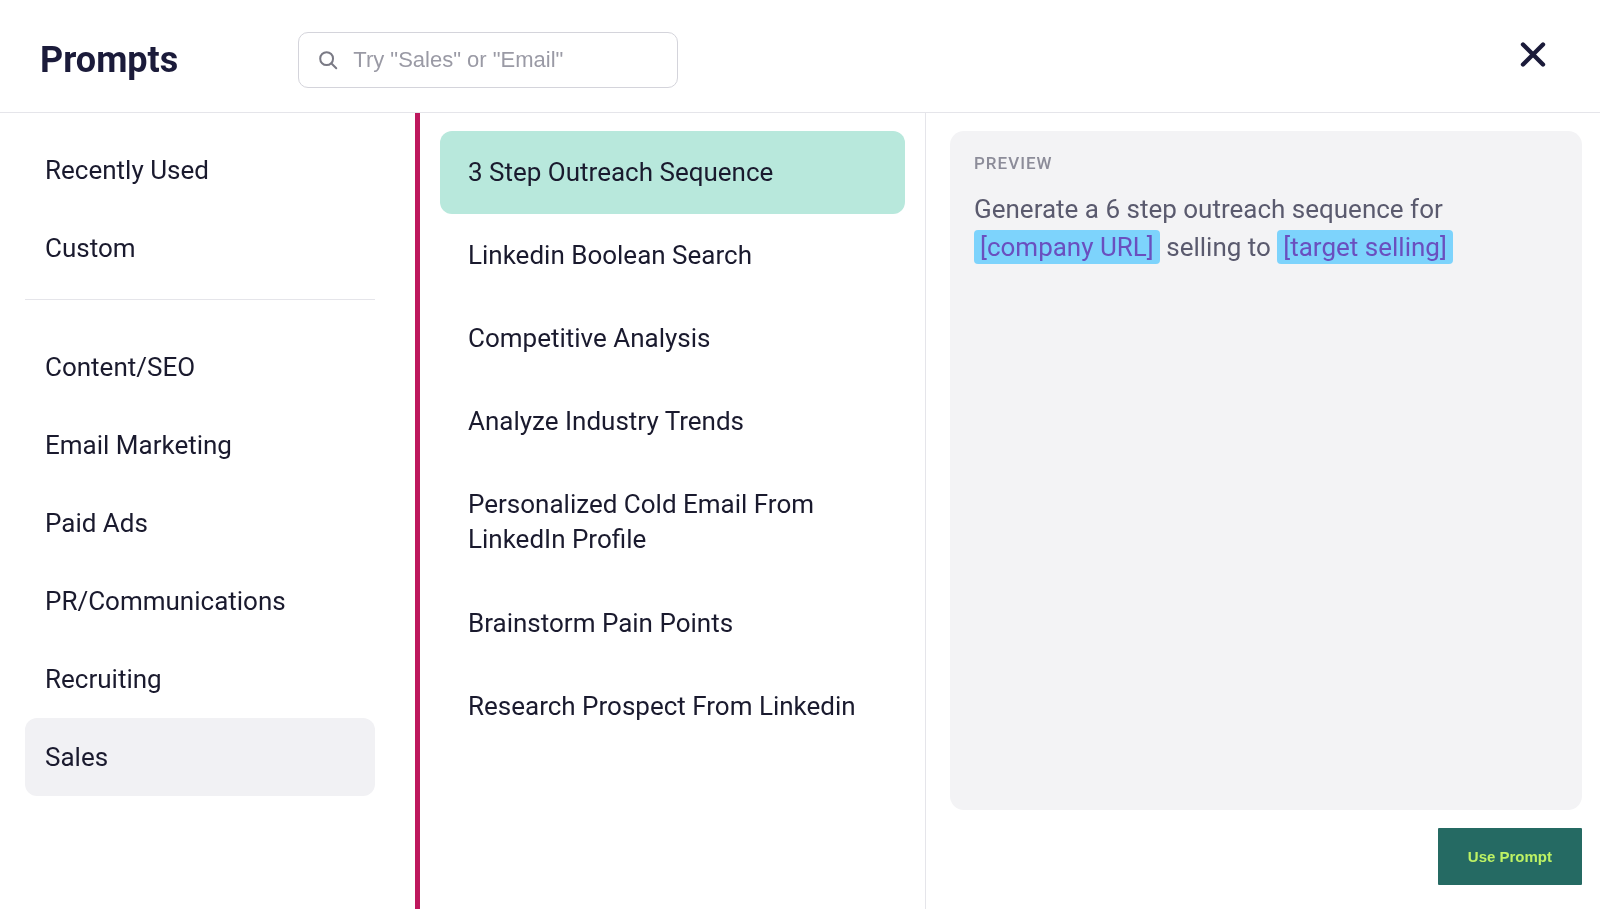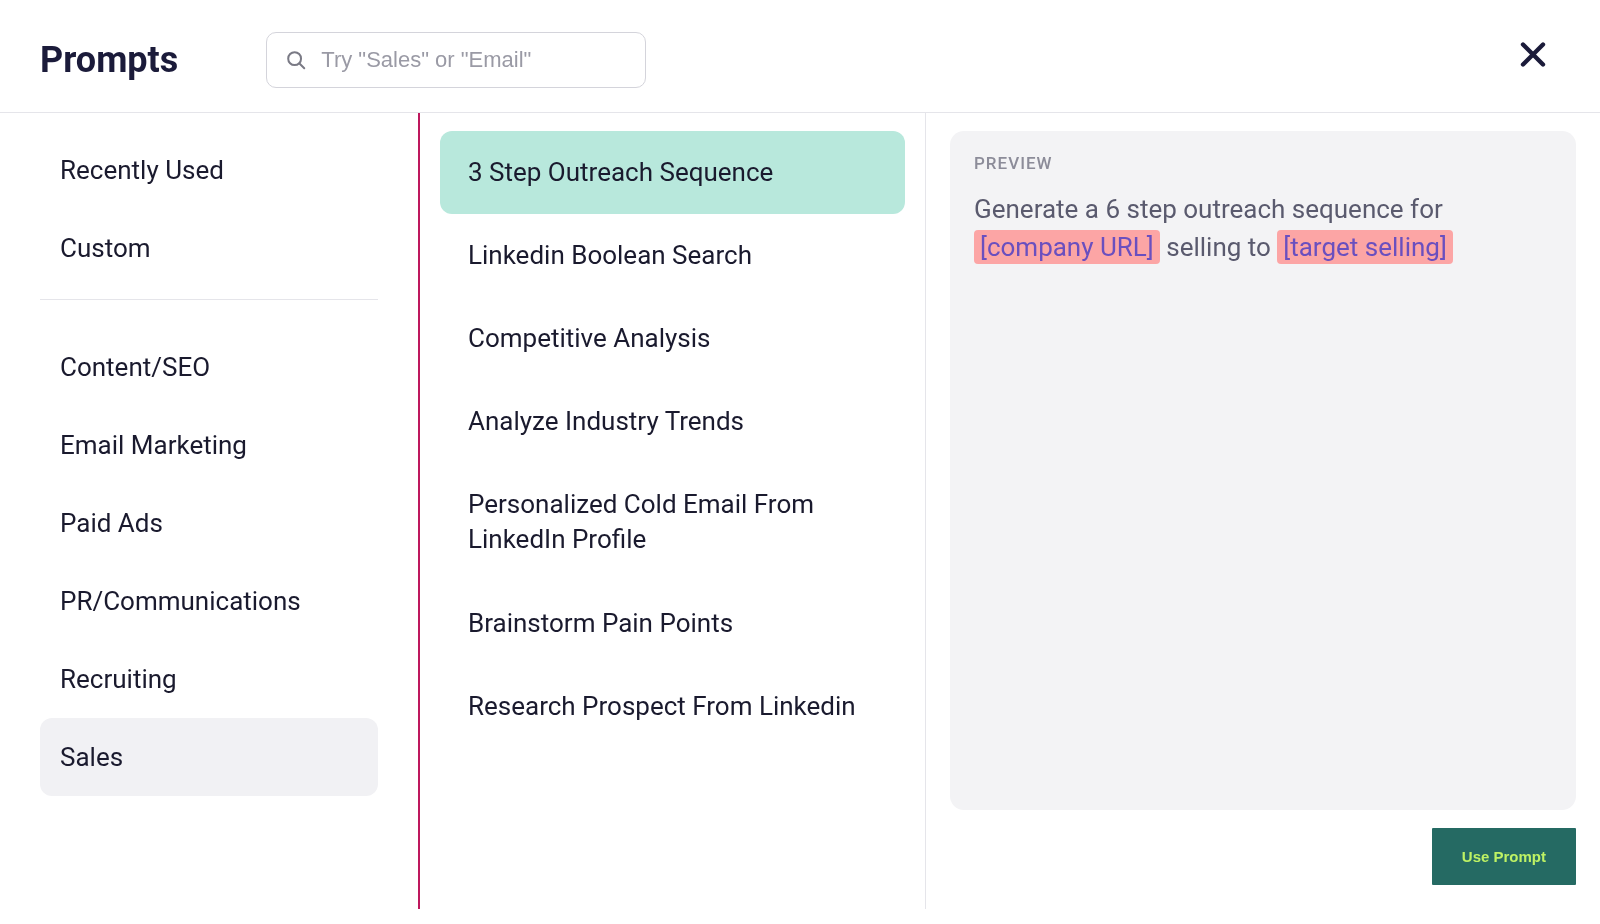--- a/index.html
+++ b/index.html
@@ -15,21 +15,21 @@
     display: flex;
     align-items: center;
     padding: 32px 40px 24px 40px;
     border-bottom: 1px solid #e5e5ea;
     position: relative;
   }
   .title {
     font-size: 36px;
     font-weight: 700;
     color: #1b1b3a;
-    margin-right: 88px;
+    margin-right: 120px;
   }
   .search-wrap {
     display: flex;
     align-items: center;
     border: 1px solid #d4d4db;
     border-radius: 10px;
     padding: 14px 18px;
     width: 380px;
     background: #fff;
   }
@@ -57,22 +57,22 @@
     border: none;
     padding: 4px;
   }
   .close-btn svg { width: 30px; height: 30px; }
   .body {
     display: flex;
     height: calc(924px - 128px);
   }
   .sidebar {
     width: 420px;
-    border-right: 2px solid #be185d;
-    padding: 18px 40px 18px 40px;
+    border-right: 5px solid #be185d;
+    padding: 18px 40px 18px 25px;
   }
   .sidebar-item {
     font-size: 26px;
     color: #1a1a2e;
     padding: 24px 20px;
     border-radius: 12px;
     cursor: pointer;
   }
   .sidebar-item.active { background: #f1f1f4; }
   .sidebar-divider {
@@ -89,21 +89,21 @@
     font-size: 26px;
     color: #1a1a2e;
     padding: 24px 28px;
     border-radius: 12px;
     cursor: pointer;
     line-height: 1.35;
   }
   .prompt-item.active { background: #b8e8dc; }
   .preview-col {
     flex: 1;
-    padding: 18px 24px 24px 24px;
+    padding: 18px 18px 24px 24px;
     display: flex;
     flex-direction: column;
   }
   .preview-box {
     background: #f3f3f5;
     border-radius: 14px;
     padding: 22px 24px;
     flex: 1;
     margin-bottom: 18px;
   }
@@ -114,21 +114,21 @@
     font-weight: 500;
     margin-bottom: 18px;
   }
   .preview-text {
     font-size: 26px;
     line-height: 1.45;
     color: #5a5a6e;
   }
   .token {
     color: #6a4fbf;
-    background: #fca5a5;
+    background: #7dd3fc;
     padding: 2px 6px;
     border-radius: 4px;
     white-space: nowrap;
   }
   .use-btn {
     align-self: flex-end;
     background: #256a63;
     color: #bef264;
     border: none;
     font-size: 15px;

